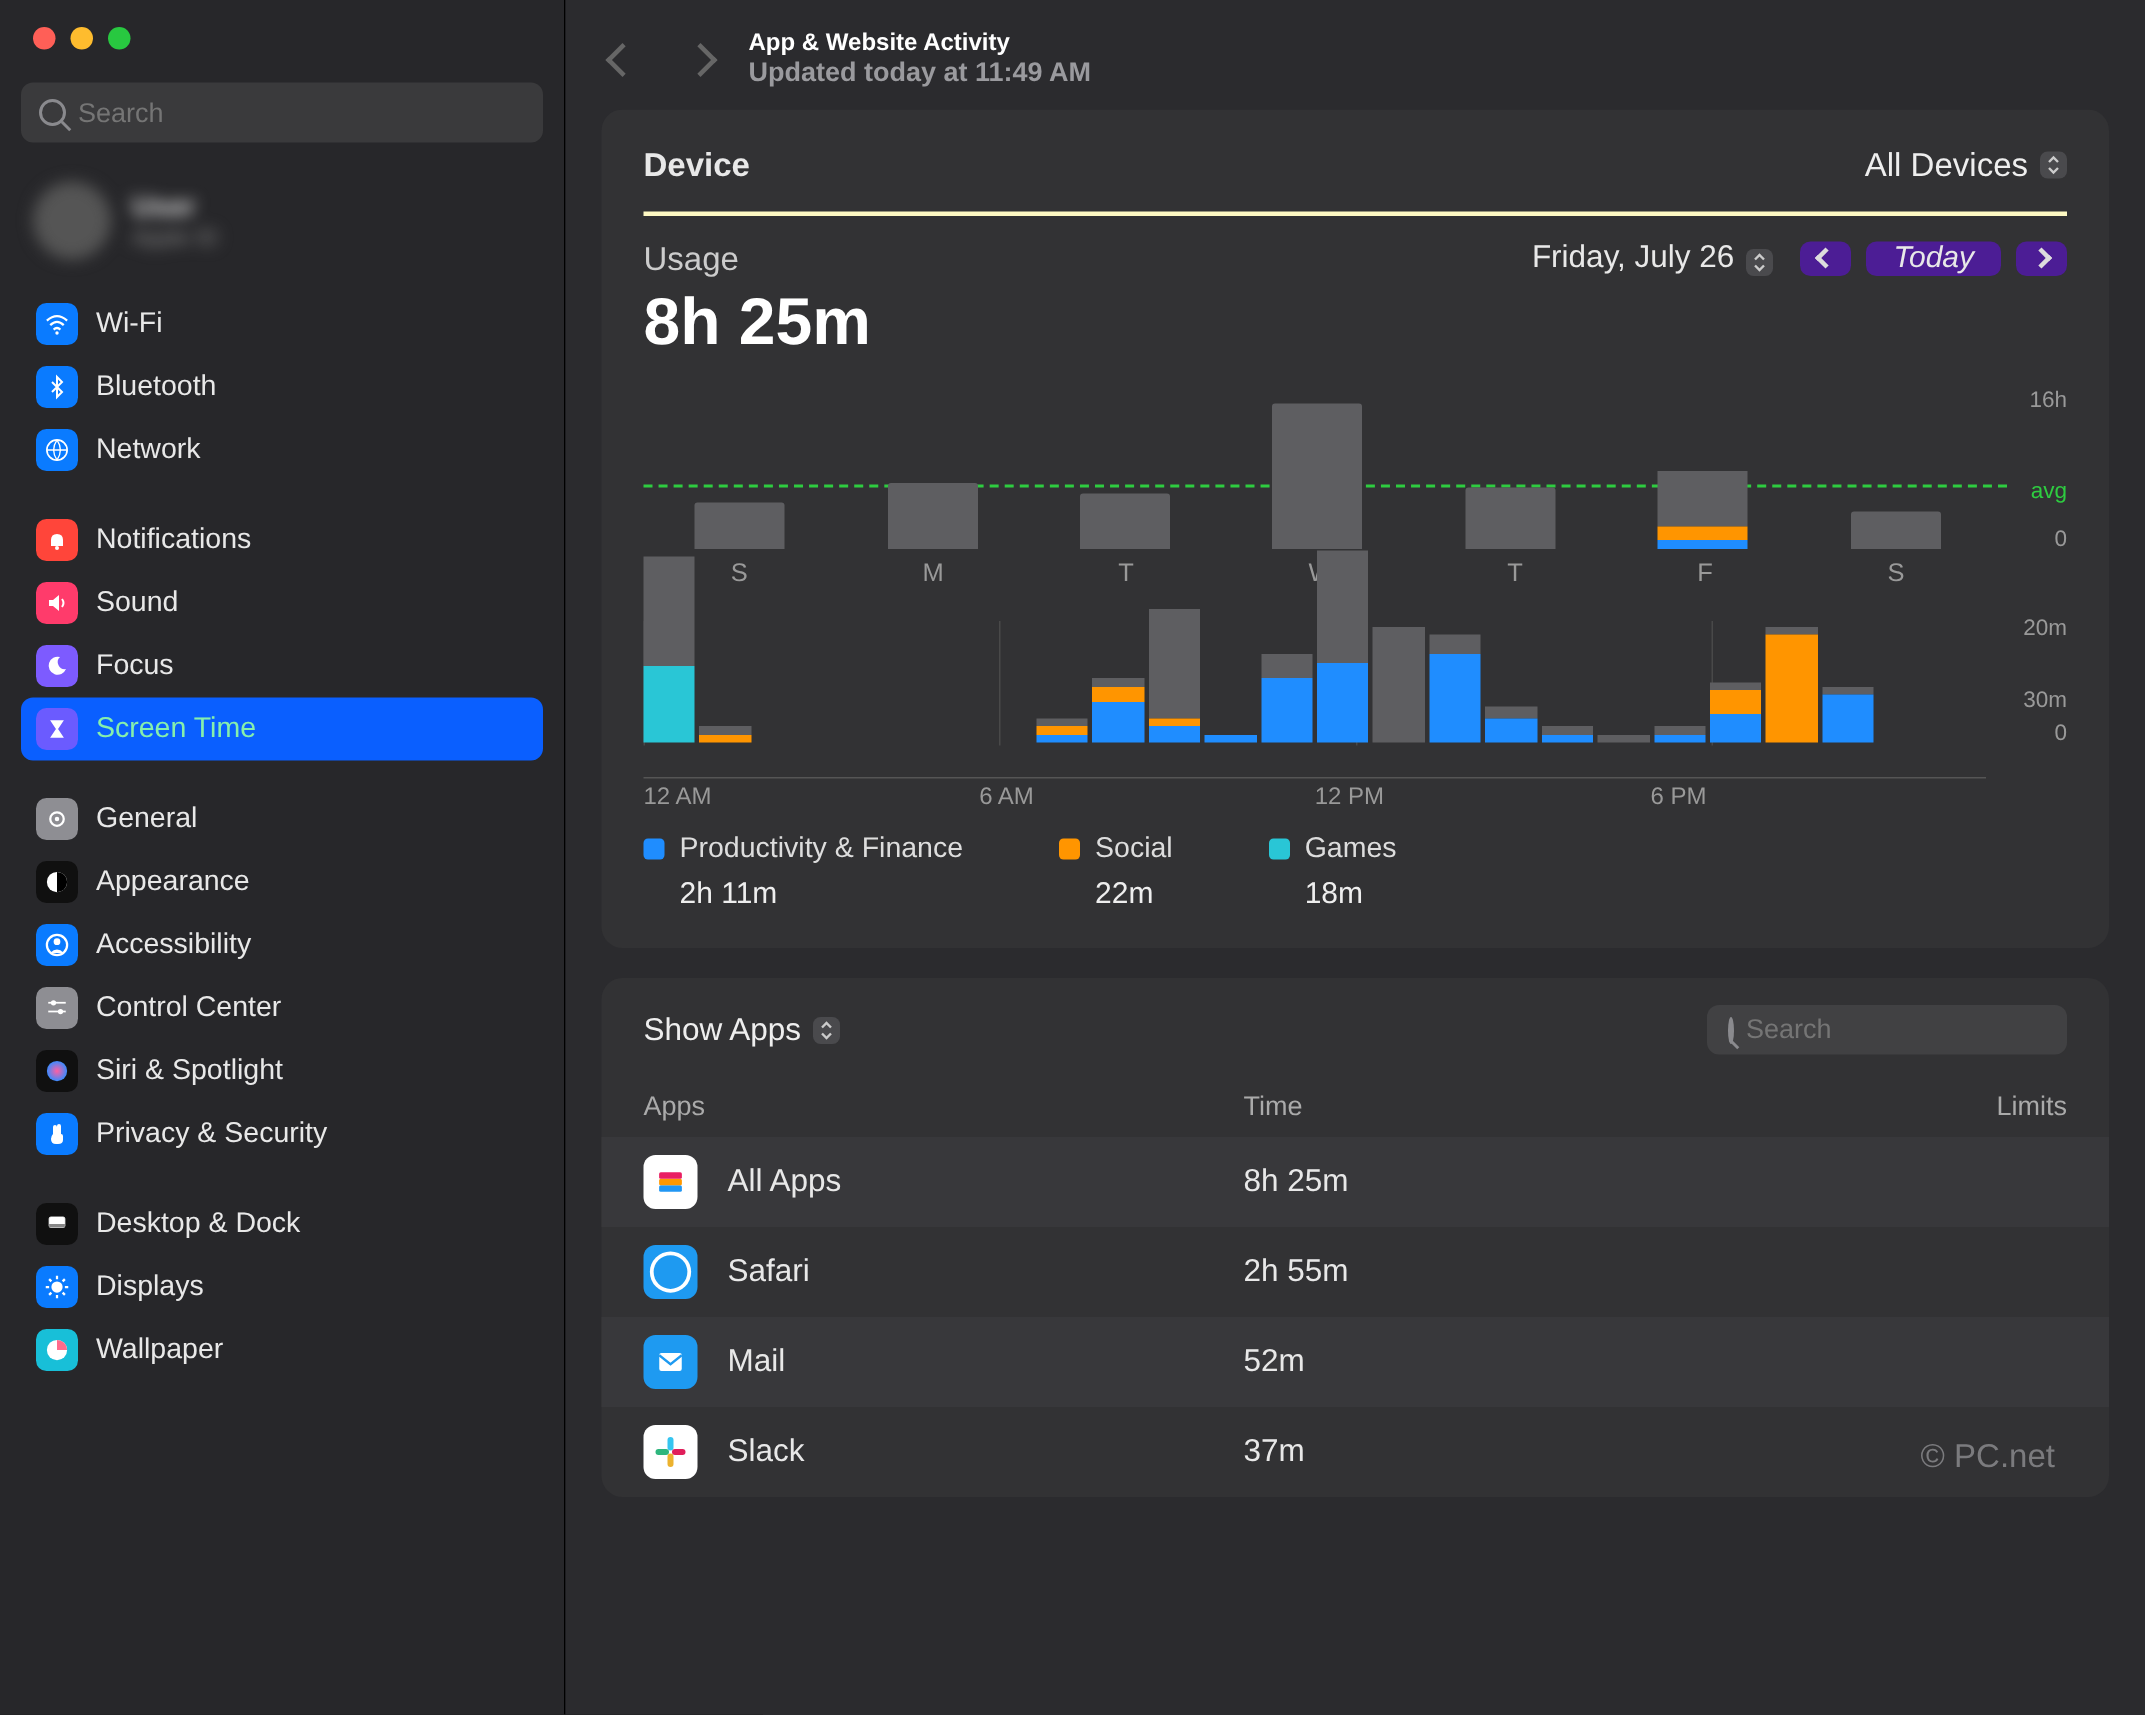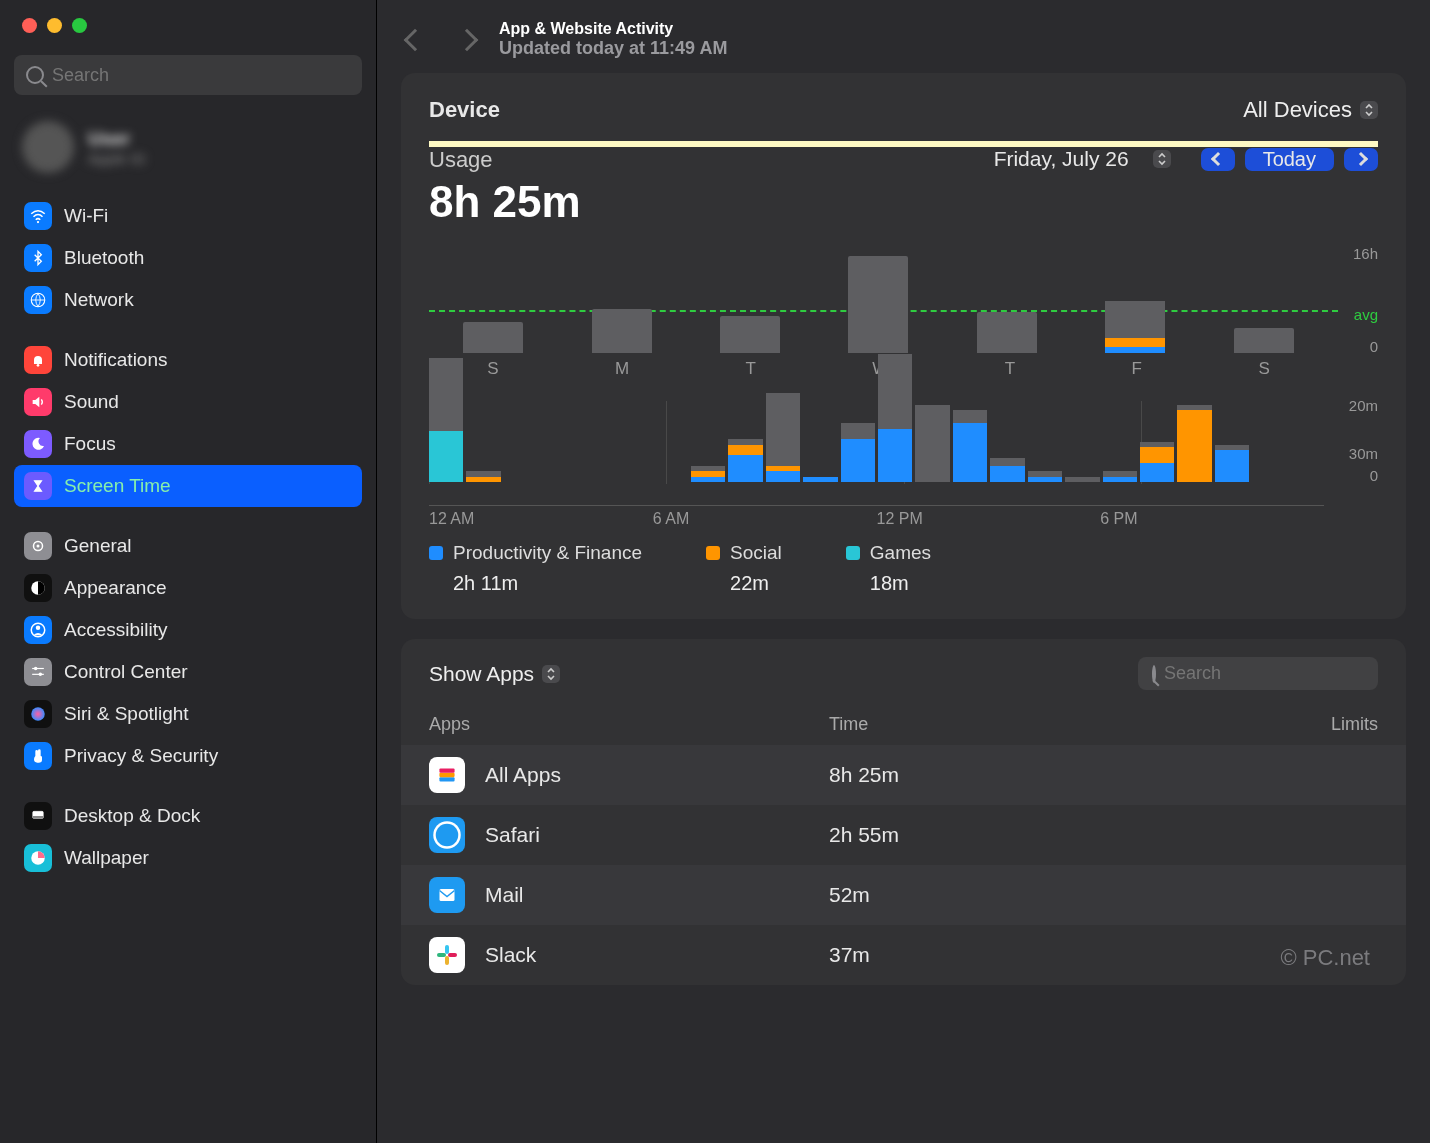--- a/index.html
+++ b/index.html
@@ -78,33 +78,33 @@
 .nav-arrow { width: 16px; height: 16px; border-left: 3px solid #666; border-bottom: 3px solid #666; transform: rotate(45deg); cursor: pointer;}
 .nav-arrow.fwd { transform: rotate(-135deg); cursor: default;}
 .header-titles .title { font-size: 16px; font-weight: 700; color: #fff;}
 .header-titles .sub { font-size: 18px; color: #9a9a9e; font-weight: bold; }
 .content { padding: 0 24px 20px 24px; overflow-y: auto; flex:1;}
 .card {
   background: #323234; border-radius: 14px;
   padding: 24px 28px; margin-bottom: 20px;
 }
 .device-row { display: flex; justify-content: space-between; align-items: center;
-  border-bottom: 6px solid #fef9c3; padding-bottom: 18px; margin-bottom: 0;}
+  border-bottom: 3px solid #fef9c3; padding-bottom: 18px; margin-bottom: 16px;}
 .section-h { font-size: 22px; font-weight: 600; }
 .selector { display:flex; align-items:center; gap:8px; font-size:22px; color:#eee; cursor:pointer;}
 .updown-box { background:#4a4a4d; border-radius:5px; padding:2px 4px; display:inline-flex; flex-direction:column; gap:0; line-height:8px;}
 .usage-row { display:flex; justify-content:space-between; align-items:flex-start; }
 .usage-label { font-size:22px; color:#ccc; }
 .big-time { font-size:44px; font-weight:600; color:#fff; margin-top:4px;}
 .date-nav { display:flex; align-items:center; gap:10px; }
-.pill { background:#1d4ed8; border-radius:7px; height:23px; display:flex; align-items:center; justify-content:center; padding:0 18px; font-size:20px; cursor:pointer;}
+.pill { background:#4c1d95; border-radius:7px; height:23px; display:flex; align-items:center; justify-content:center; padding:0 18px; font-size:20px; cursor:pointer;font-style:italic;}
 .pill.arrow { padding: 0 12px;}
 .arrow-l,.arrow-r { width:10px; height:10px; border-left:3px solid #ddd; border-bottom:3px solid #ddd;}
 .arrow-l{ transform:rotate(45deg); } .arrow-r{ transform:rotate(-135deg);}
-.date-sel { display:flex; align-items:center; gap:24px; font-size:21px; margin-right:20px;}
+.date-sel { display:flex; align-items:flex-end; gap:8px; font-size:21px; margin-right:8px;}
 .chart { margin-top:22px; position:relative; }
 .chart-week { height:130px; position:relative; }
 .chart-hours { height:105px; margin-top:22px; position:relative;}
 .y-label { position:absolute; right:0; font-size:15px; color:#999;}
 .avg-line { position:absolute; left:0; right:40px; border-top:2px dashed #2ecc40; }
 .avg-lbl { position:absolute; right:0; color:#2ecc40; font-size:15px;}
 .bars { position:absolute; left:0; right:50px; bottom:26px; top:0; display:flex; align-items:flex-end; justify-content:space-around;}
 .bar-col { display:flex; flex-direction:column; align-items:center; flex:1;}
 .wbar { width:60px; background:#5e5e61; border-radius:2px 2px 0 0; position:relative;}
 .day-lbl { position:absolute; bottom:0; left:0; right:50px; display:flex; justify-content:space-around; font-size:17px; color:#999;}
@@ -285,20 +285,38 @@
         <div class="nav-item">
           <div class="icon-box" style="background: rgb(16, 16, 16);">
             <svg width="18" height="14" viewBox="0 0 24 24">
               <rect x="3" y="4" width="18" height="12" rx="2" stroke="#fff" fill="#fff"></rect>
               <rect x="3" y="12" width="18" height="4" fill="#888"></rect>
             </svg>
           </div>
           <span>Desktop &amp; Dock</span>
         </div>
         <div class="nav-item">
+          <div class="icon-box" style="background: rgb(10, 123, 255);">
+            <svg width="18" height="18" viewBox="0 0 24 24">
+              <circle cx="12" cy="12" r="5" fill="#fff"></circle>
+              <g stroke="#fff" stroke-width="2">
+                <line x1="12" y1="2" x2="12" y2="5"></line>
+                <line x1="12" y1="19" x2="12" y2="22"></line>
+                <line x1="2" y1="12" x2="5" y2="12"></line>
+                <line x1="19" y1="12" x2="22" y2="12"></line>
+                <line x1="5" y1="5" x2="7" y2="7"></line>
+                <line x1="17" y1="17" x2="19" y2="19"></line>
+                <line x1="5" y1="19" x2="7" y2="17"></line>
+                <line x1="17" y1="7" x2="19" y2="5"></line>
+              </g>
+            </svg>
+          </div>
+          <span>Displays</span>
+        </div>
+        <div class="nav-item">
           <div class="icon-box" style="background: rgb(24, 191, 216);">
             <svg width="18" height="18" viewBox="0 0 24 24">
               <circle cx="12" cy="12" r="9" fill="#fff"></circle>
               <path d="M12 3 A9 9 0 0 1 21 12 L12 12 Z" fill="#ff6b8b"></path>
             </svg>
           </div>
           <span>Wallpaper</span>
         </div>
       </div>
     </div>

